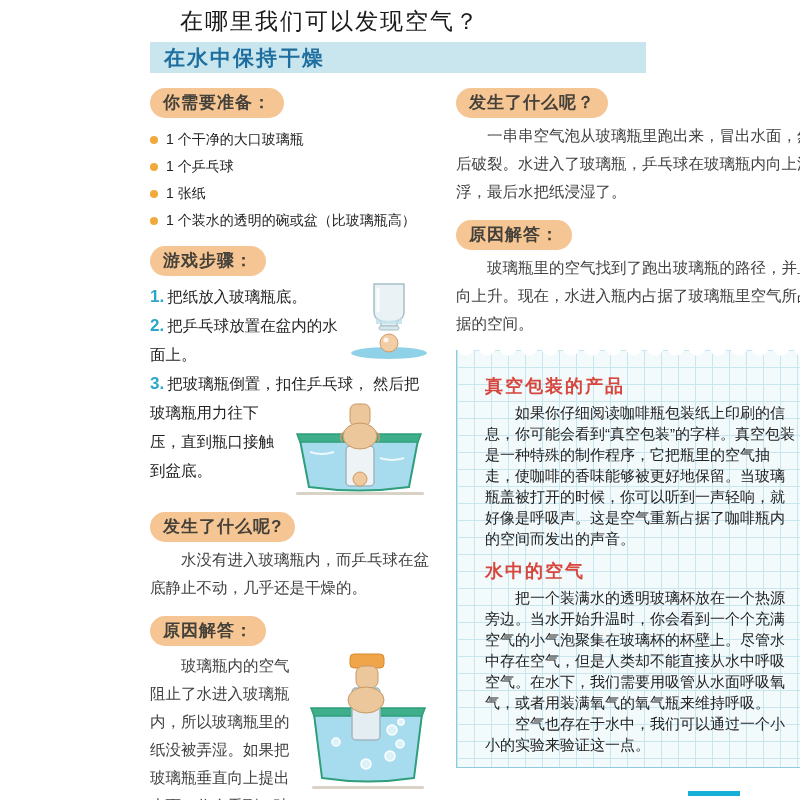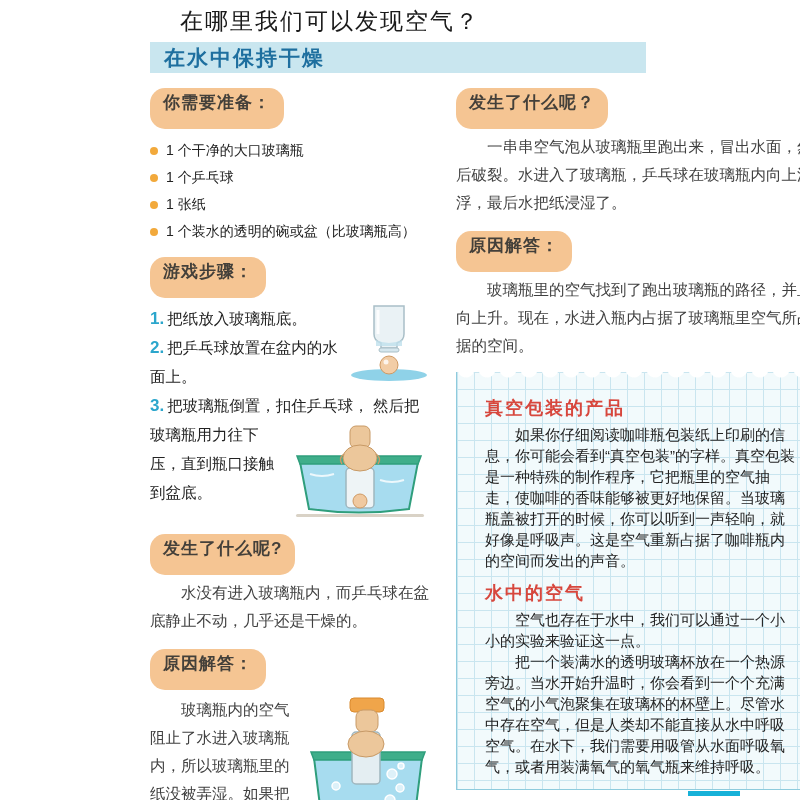--- a/index.html
+++ b/index.html
@@ -17,21 +17,21 @@
     background:#c9e6ef;display:flex;align-items:center;
   }
   .banner-text{
     margin-left:14px;font-size:21px;font-weight:bold;color:#1e6f9f;letter-spacing:2px;
   }
   .col{position:absolute;top:88px;}
   .col-left{left:150px;width:280px;}
   .col-right{left:456px;width:358px;}
   .badge{
     display:inline-block;background:#f5c593;border-radius:15px;
-    padding:3px 13px 15px 13px;font-size:17px;font-weight:bold;color:#44403a;
+    padding:3px 13px 4px 13px;font-size:17px;font-weight:bold;color:#44403a;
     letter-spacing:1px;
   } .mt10{margin-top:10px;} .mt12{margin-top:12px;} .mt14{margin-top:14px;}
   ul.prep{list-style:none;margin:8px 0 0 0;padding:0;}
   ul.prep li{
     position:relative;padding-left:16px;font-size:14px;line-height:27px;
     white-space:nowrap;color:#222;
   }
   ul.prep .dot{
     position:absolute;left:0;top:10px;width:8px;height:8px;border-radius:50%;
     background:#f2a93b;
@@ -162,19 +162,19 @@
     <div class="badge mt14">原因解答：</div>
     <p class="para">玻璃瓶里的空气找到了跑出玻璃瓶的路径，并且向上升。现在，水进入瓶内占据了玻璃瓶里空气所占据的空间。</p>
 
     <div class="notebook">
       <div class="torn"></div>
 
       <div class="red-head">真空包装的产品</div>
       <p>如果你仔细阅读咖啡瓶包装纸上印刷的信息，你可能会看到“真空包装”的字样。真空包装是一种特殊的制作程序，它把瓶里的空气抽走，使咖啡的香味能够被更好地保留。当玻璃瓶盖被打开的时候，你可以听到一声轻响，就好像是呼吸声。这是空气重新占据了咖啡瓶内的空间而发出的声音。</p>
 
       <div class="red-head second">水中的空气</div>
+      <p>把一个装满水的透明玻璃杯放在一个热源旁边。当水开始升温时，你会看到一个个充满空气的小气泡聚集在玻璃杯的杯壁上。尽管水中存在空气，但是人类却不能直接从水中呼吸空气。在水下，我们需要用吸管从水面呼吸氧气，或者用装满氧气的氧气瓶来维持呼吸。</p>
       <p>空气也存在于水中，我们可以通过一个小小的实验来验证这一点。</p>
-      <p>把一个装满水的透明玻璃杯放在一个热源旁边。当水开始升温时，你会看到一个个充满空气的小气泡聚集在玻璃杯的杯壁上。尽管水中存在空气，但是人类却不能直接从水中呼吸空气。在水下，我们需要用吸管从水面呼吸氧气，或者用装满氧气的氧气瓶来维持呼吸。</p>
     </div>
   </div>
 
   <div class="corner-bar"></div>
 </div>
 
 </body></html>

